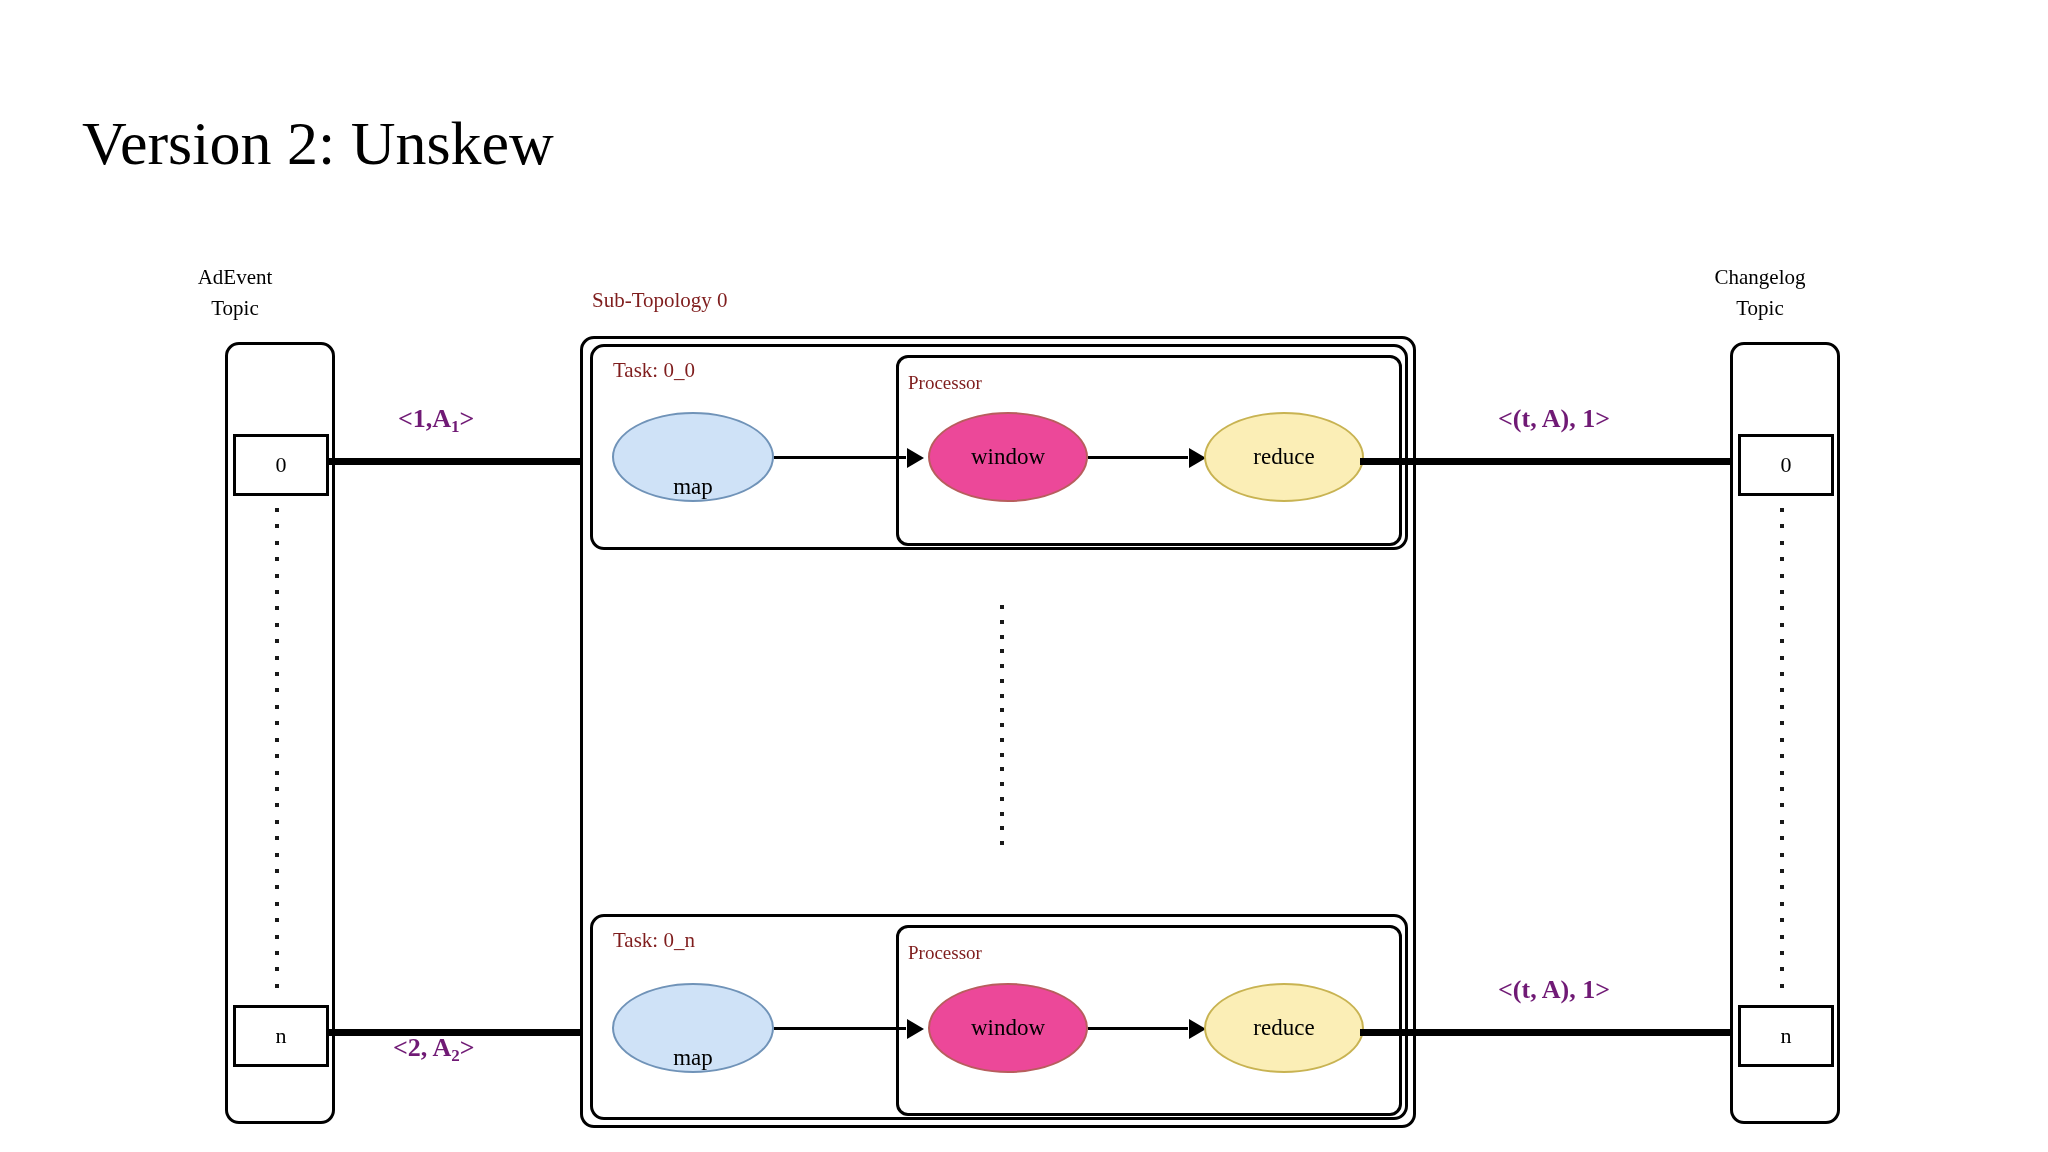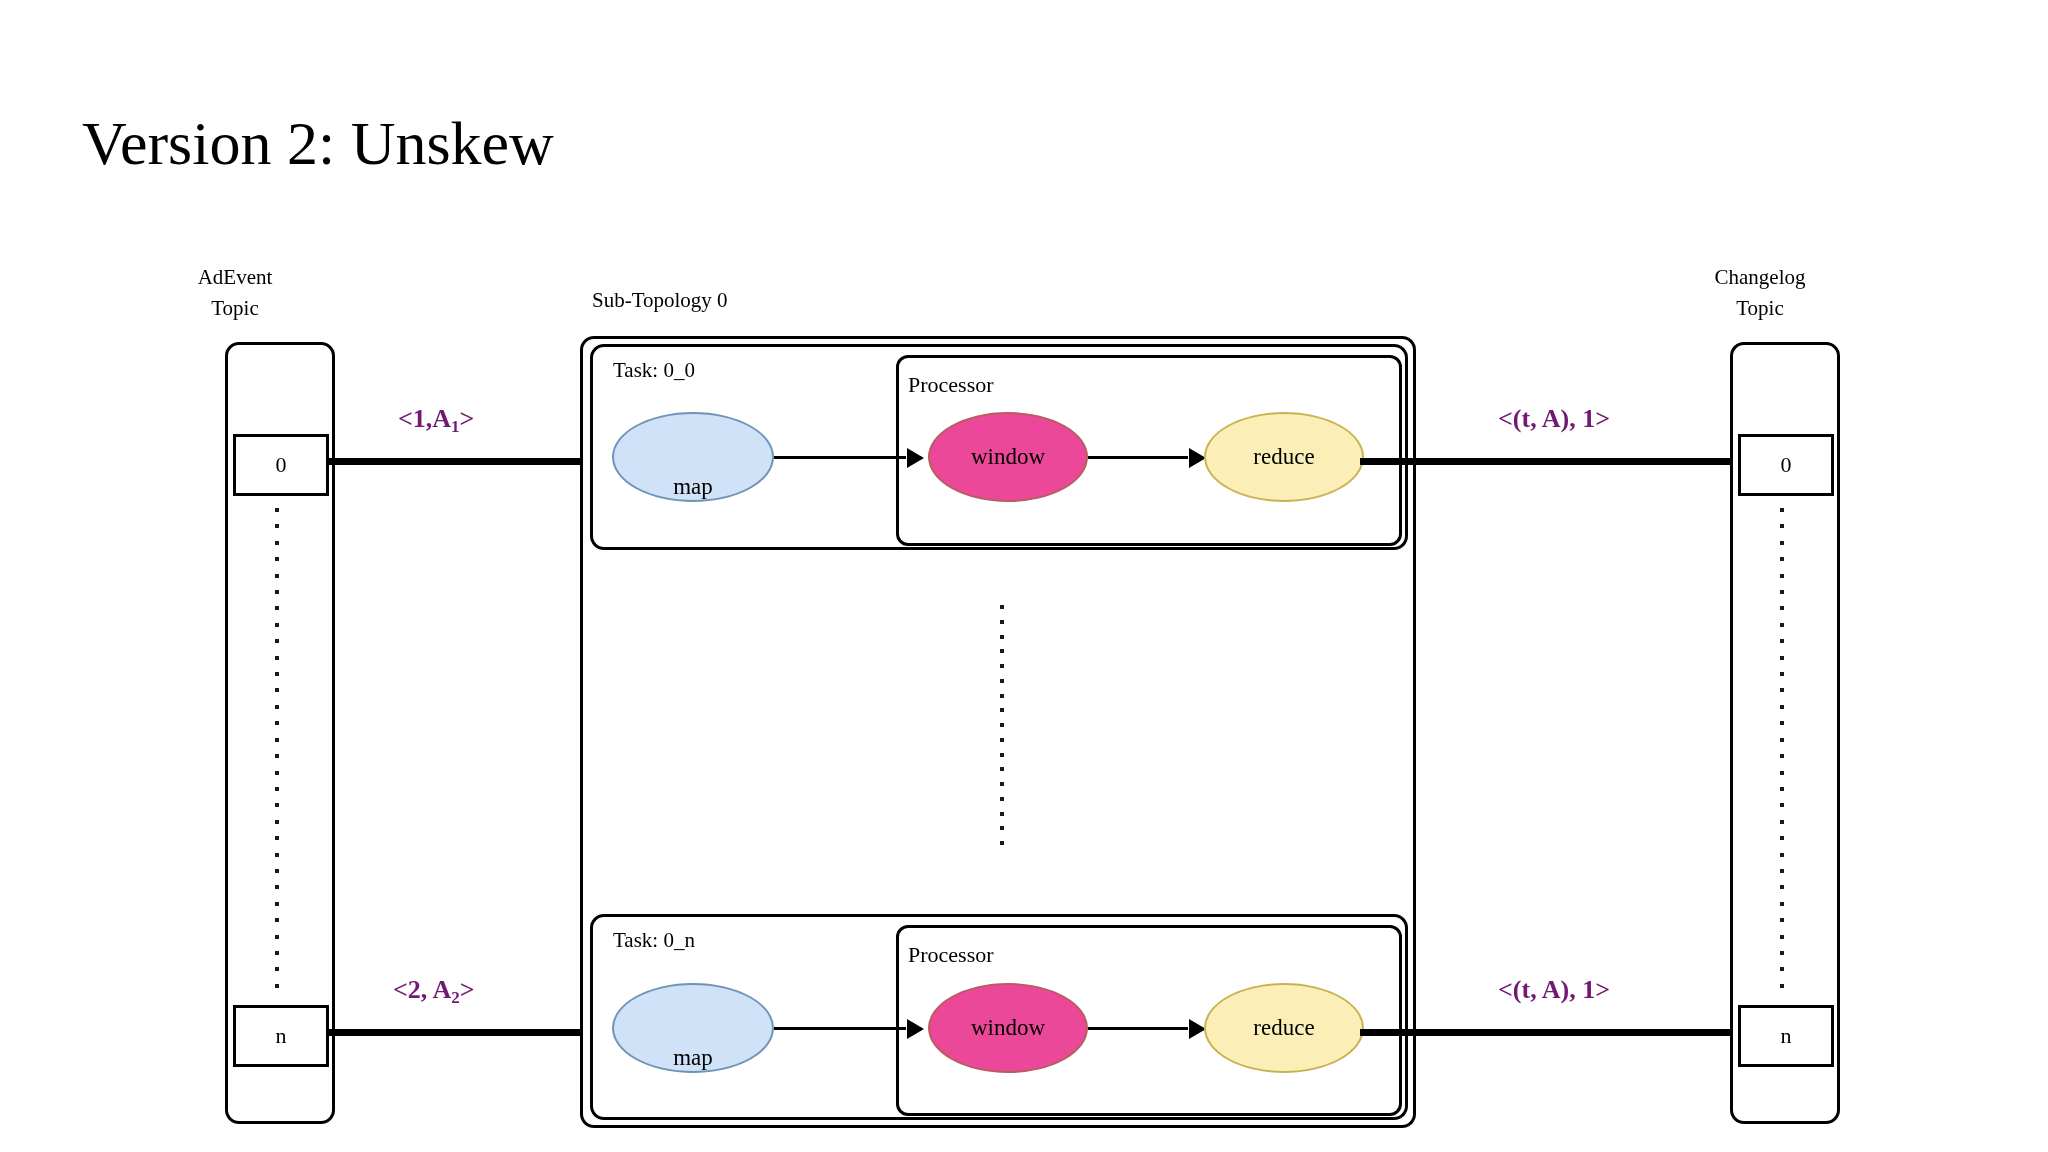--- a/index.html
+++ b/index.html
@@ -24,22 +24,22 @@
 
   .vdots{position:absolute;display:flex;flex-direction:column;
          align-items:center;justify-content:space-between;}
   .vdots i{display:block;width:4px;height:4px;background:#1a1a1a;}
 
   
   .subtopo{position:absolute;border:3px solid #000;border-radius:14px;background:#fff;}
   .taskbox{position:absolute;border:3px solid #000;border-radius:14px;background:#fff;}
   .procbox{position:absolute;border:3px solid #000;border-radius:12px;background:#fff;}
 
-  .box-label{position:absolute;font-size:21px;color:#000000;white-space:nowrap;}
-  .box-label.small{font-size:22px;}
+  .box-label{position:absolute;font-size:21px;color:#7f1d1d;white-space:nowrap;}
+  .box-label.small{font-size:19px;}
 
   
   .node{position:absolute;border-radius:50%;display:flex;align-items:center;
         justify-content:center;font-size:23px;color:#000;box-sizing:border-box;}
   .node.map{background:#cfe2f7;border:2.5px solid #7093b8;align-items:flex-end;}
   .node.window{background:#ec4899;border:2.5px solid #b85d5d;}
   .node.reduce{background:#fbeeb6;border:2.5px solid #c8b352;align-items:center;}
 
   
   .arrow{position:absolute;background:#000;}
@@ -111,21 +111,21 @@
   <div class="arrow thick" style="left:327px;top:458px;width:262px;">
     <span class="head"></span>
   </div>
   <div class="edge-label" style="left:398px;top:404px;">
     <span>&lt;1,A</span><sub>1</sub><span>&gt;</span>
   </div>
 
   <div class="arrow thick" style="left:327px;top:1029px;width:262px;">
     <span class="head"></span>
   </div>
-  <div class="edge-label" style="left:393px;top:975px;">
+  <div class="edge-label" style="left:393px;top:1033px;">
     <span>&lt;2, A</span><sub>2</sub><span>&gt;</span>
   </div>
 
   <div class="box-label" style="left:592px;top:288px;">Sub-Topology 0</div>
 
   <div class="subtopo" style="left:580px;top:336px;width:830px;height:786px;"></div>
 
   <div class="taskbox" style="left:590px;top:344px;width:812px;height:200px;"></div>
   <div class="box-label" style="left:613px;top:358px;">Task: 0_0</div>
 

